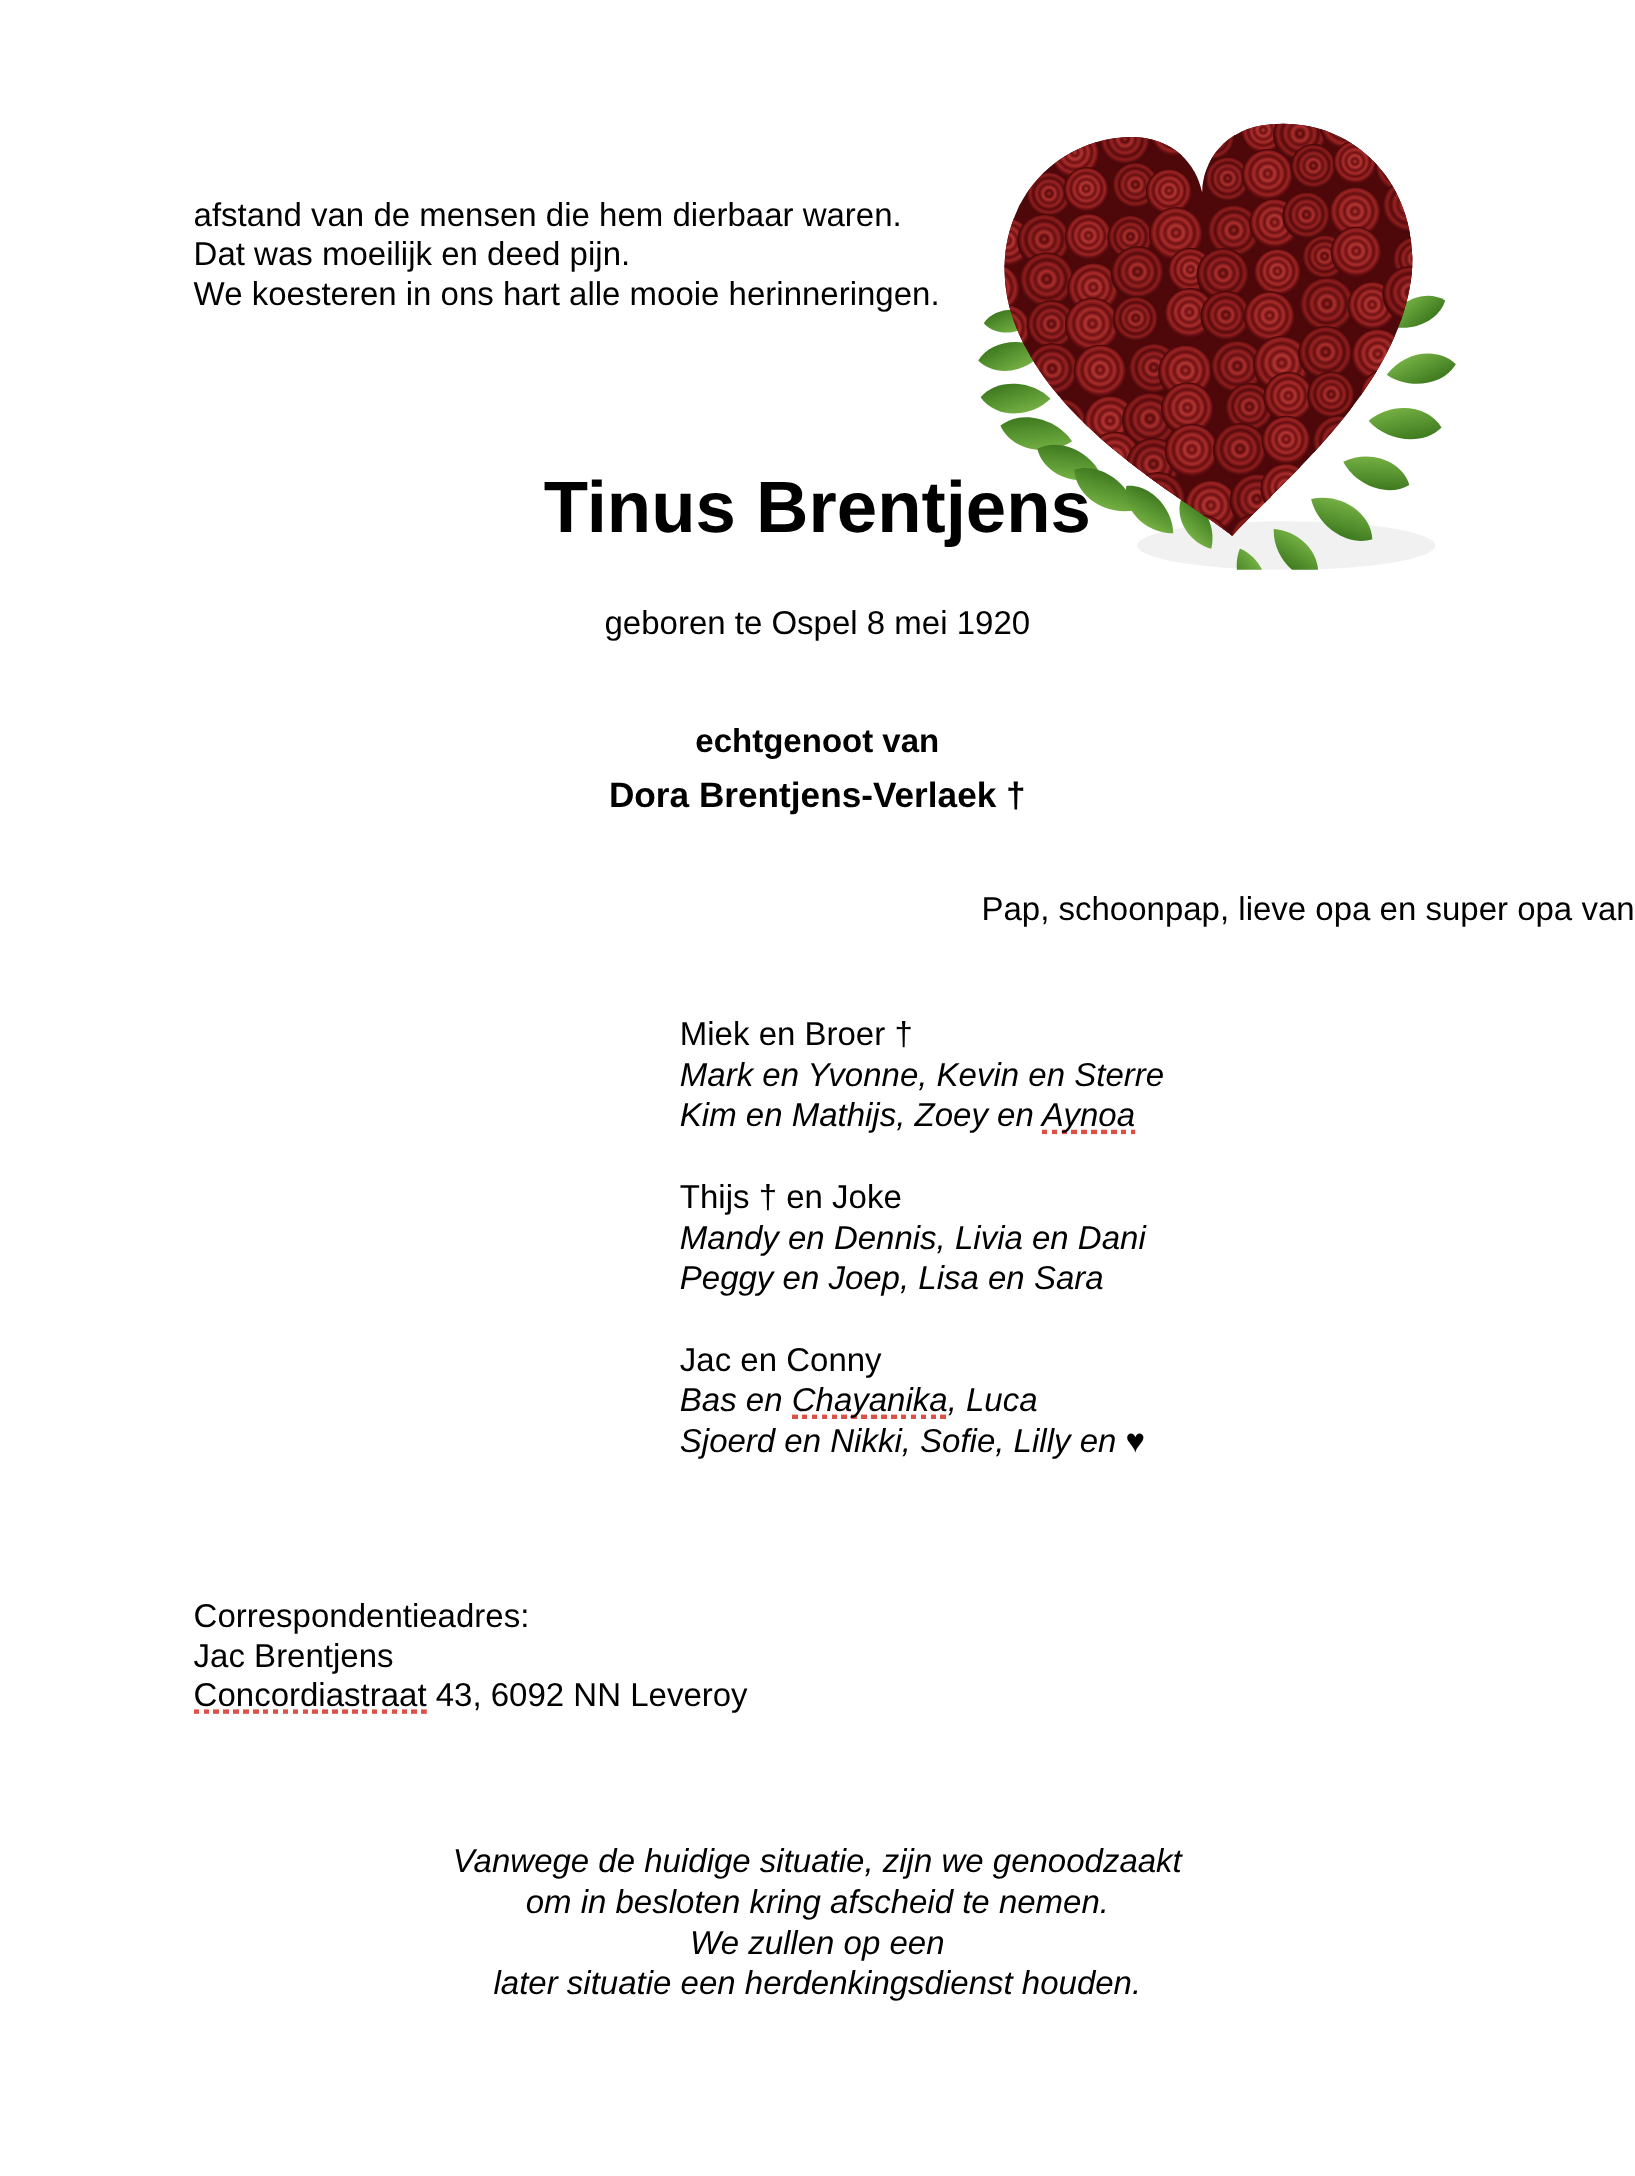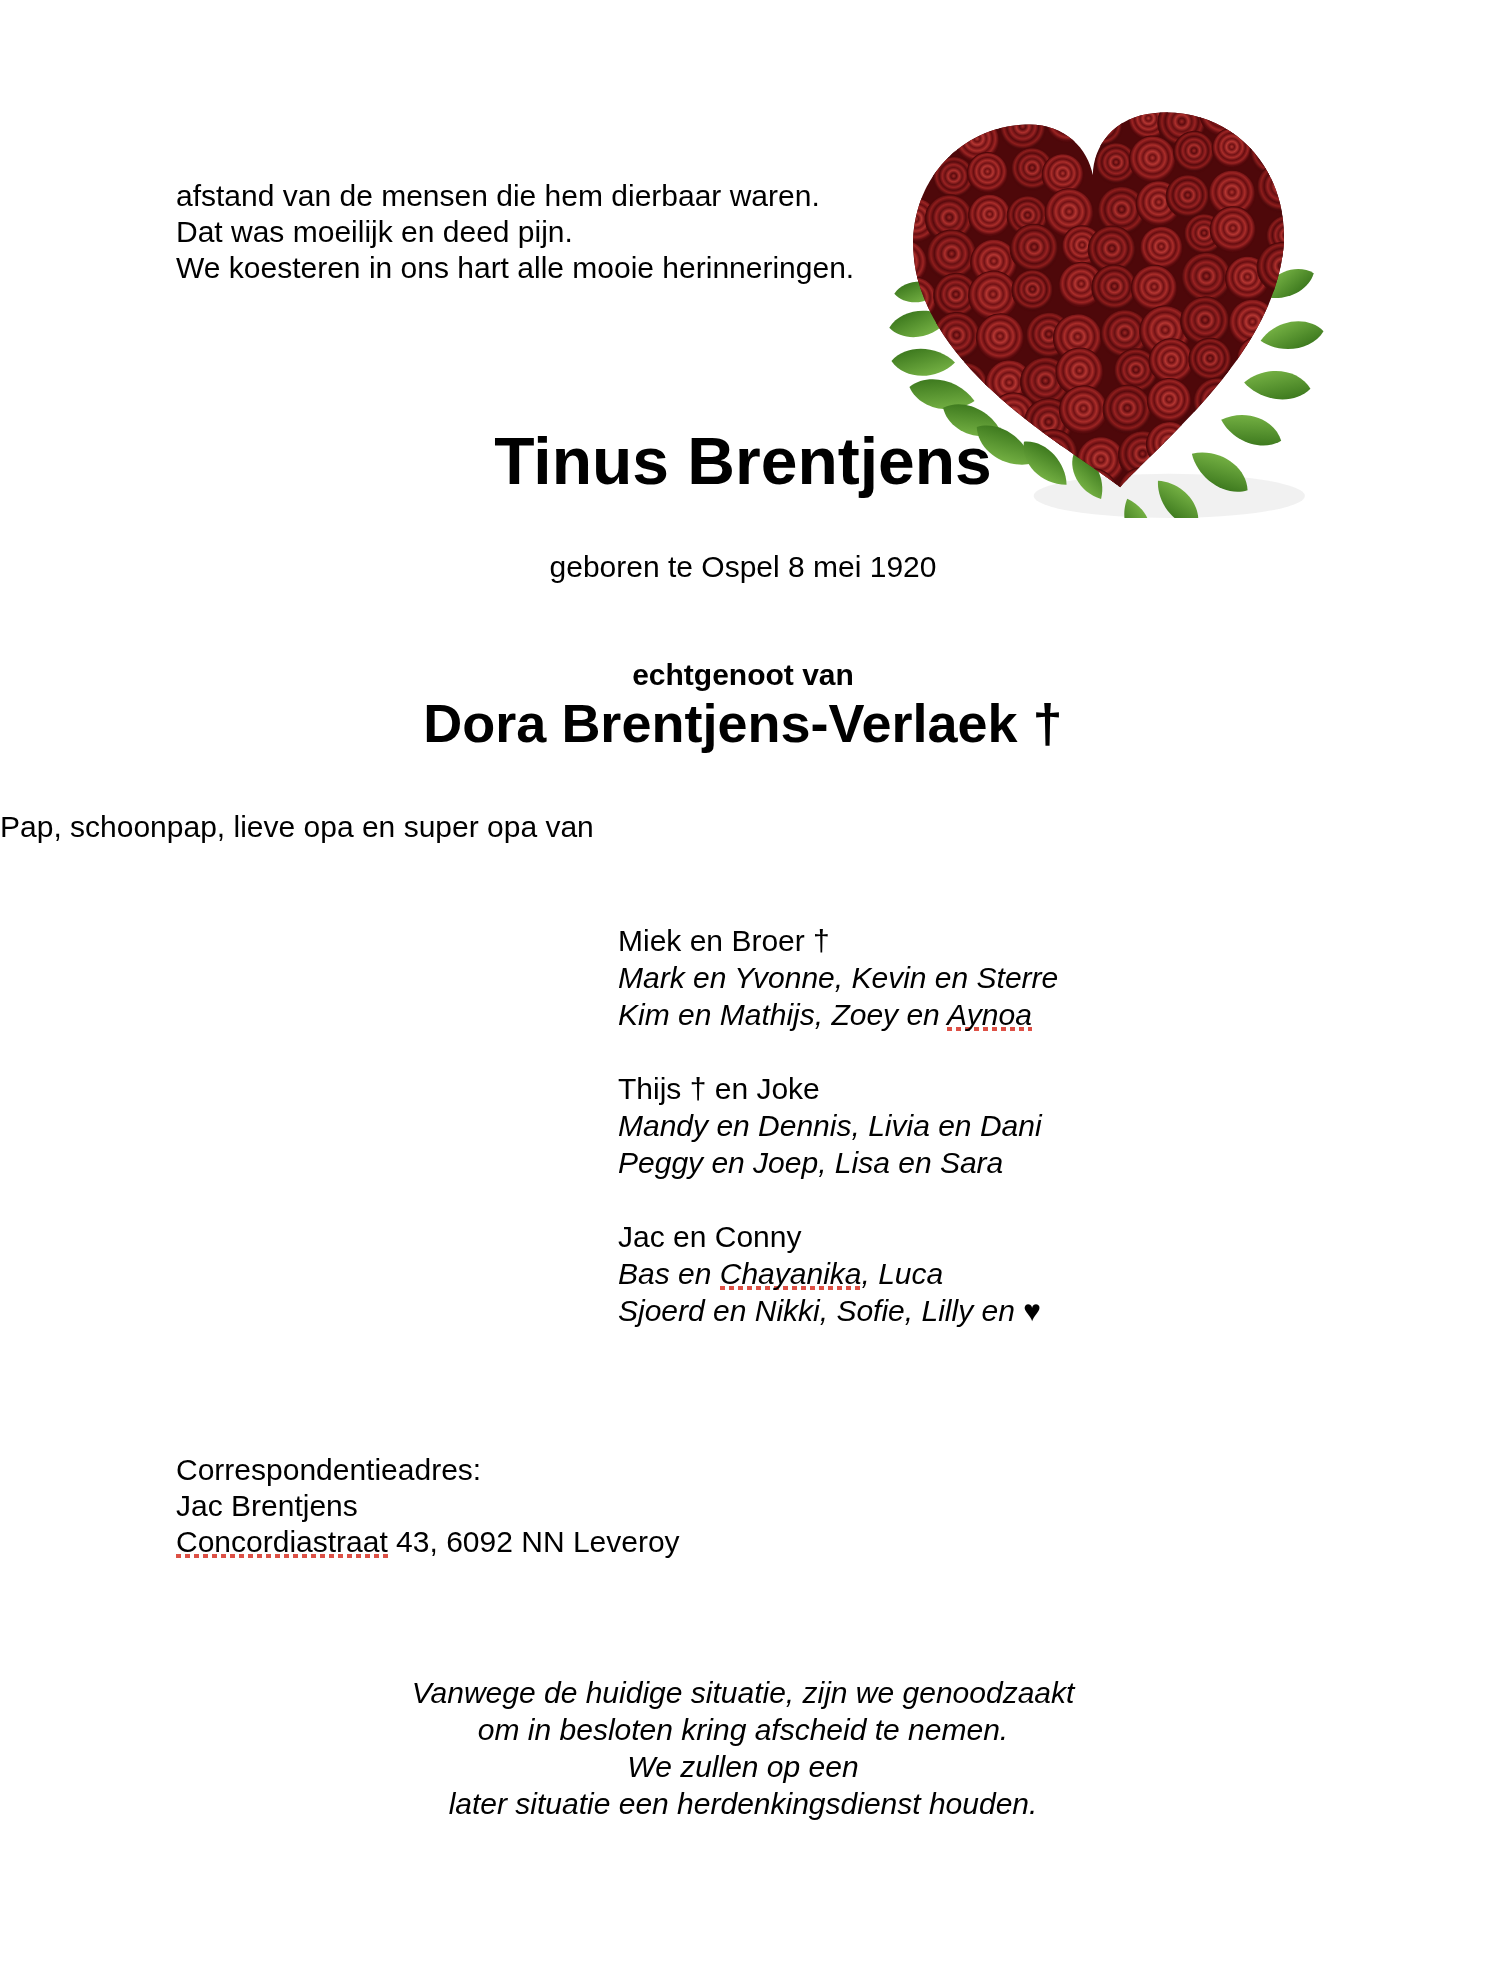--- a/index.html
+++ b/index.html
@@ -15,22 +15,22 @@
   .intro{left:176px;top:178px;font-size:30px;line-height:36px;text-align:left;}
   .heart-wrap{left:878px;top:66px;width:452px;height:452px;}
   .heart-wrap svg{width:100%;height:100%;display:block;}
   .title{
     left:0;top:428px;width:1486px;margin:0;
     font-size:66px;line-height:66px;font-weight:bold;text-align:center;
     letter-spacing:0;
   }
   .dates{left:0;top:549px;width:1486px;font-size:30px;line-height:36px;text-align:center;}
   .spouse-label{left:0;top:657px;width:1486px;font-size:30px;line-height:36px;text-align:center;font-weight:bold;}
-  .spouse-name{left:0;top:698px;width:1486px;font-size:54px;line-height:50px;font-weight:bold;text-align:center;}
-  .family-intro{left:0;top:809px;width:1486px;font-size:30px;line-height:36px;text-align:left;}
+  .spouse-name{left:0;top:698px;width:1486px;font-size:32px;line-height:50px;font-weight:bold;text-align:center;}
+  .family-intro{left:0;top:809px;width:1486px;font-size:30px;line-height:36px;text-align:right;}
   .family-groups{left:618px;top:922px;font-size:30px;line-height:37px;text-align:left;}
   .family-group{margin-bottom:37px;}
   .family-group .iline{font-style:italic;}
   .address{left:176px;top:1452px;font-size:30px;line-height:36px;text-align:left;}
   .closing{left:0;top:1674px;width:1486px;font-size:30px;line-height:37px;font-style:italic;text-align:center;}
   .spell{
     background-image:repeating-linear-gradient(to right,var(--spell,#dd5045) 0 5px,transparent 5px 9px);
     background-repeat:repeat-x;
     background-position:left bottom;
     background-size:100% 4px;

